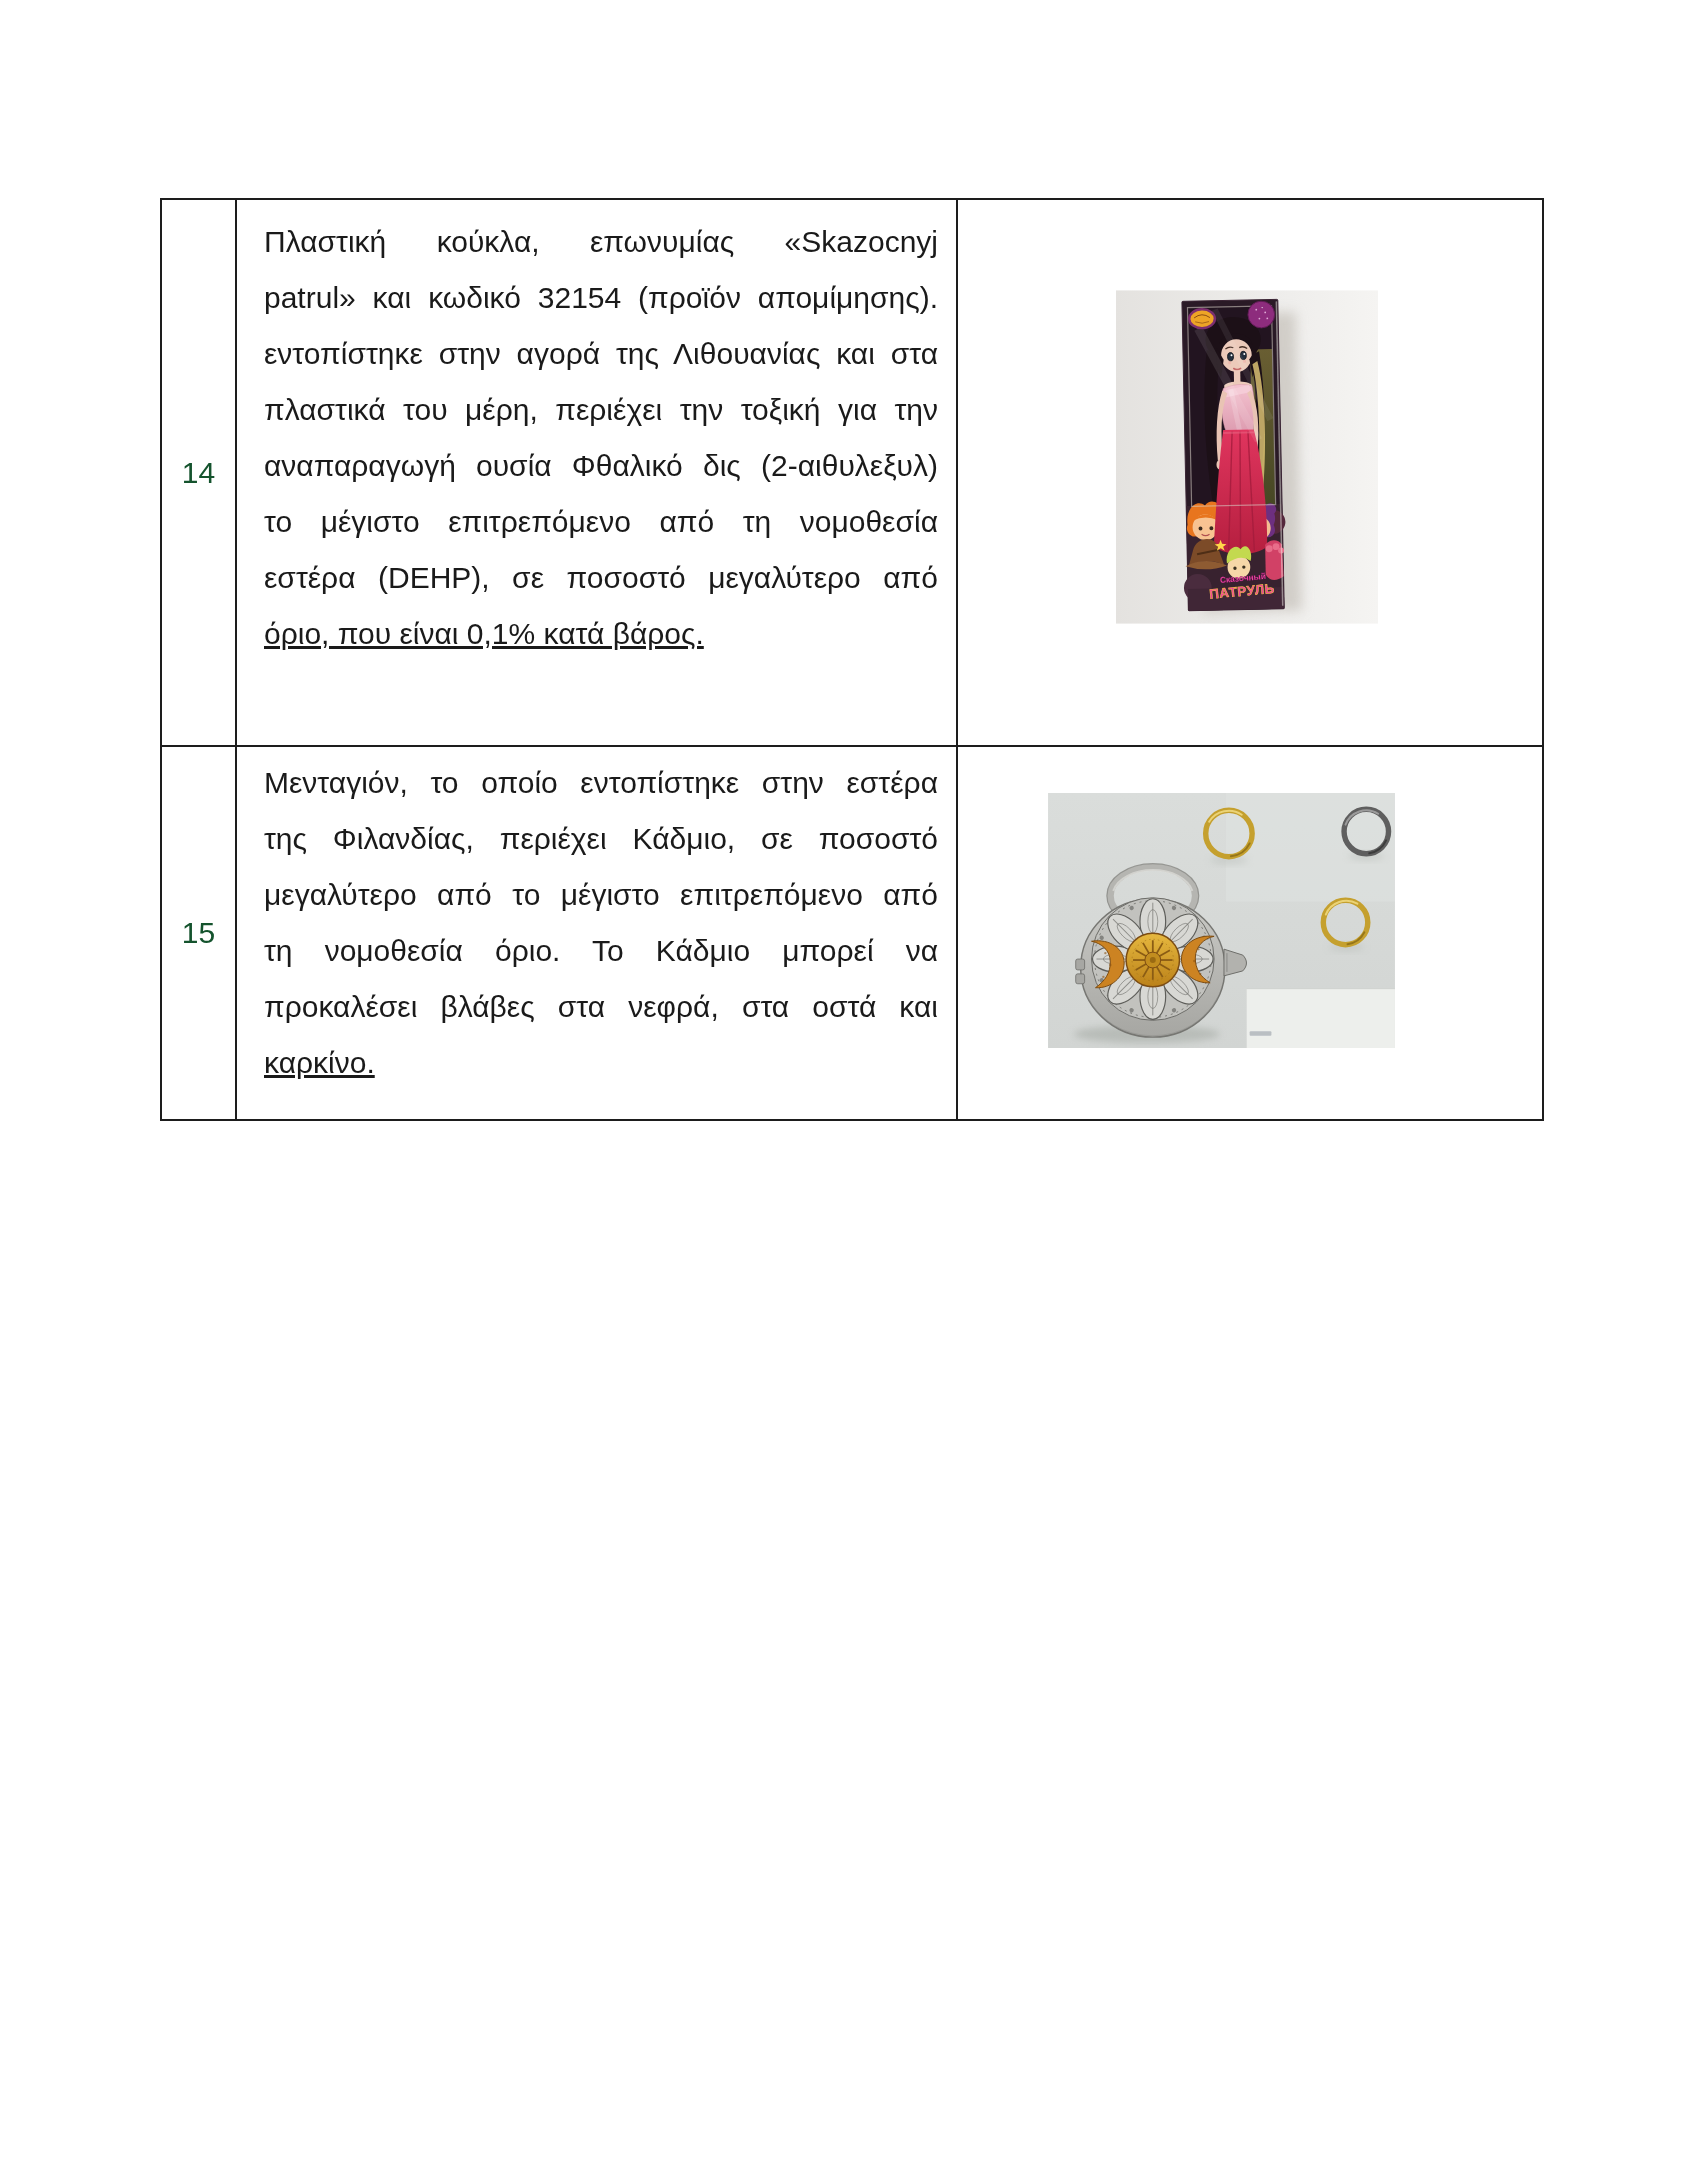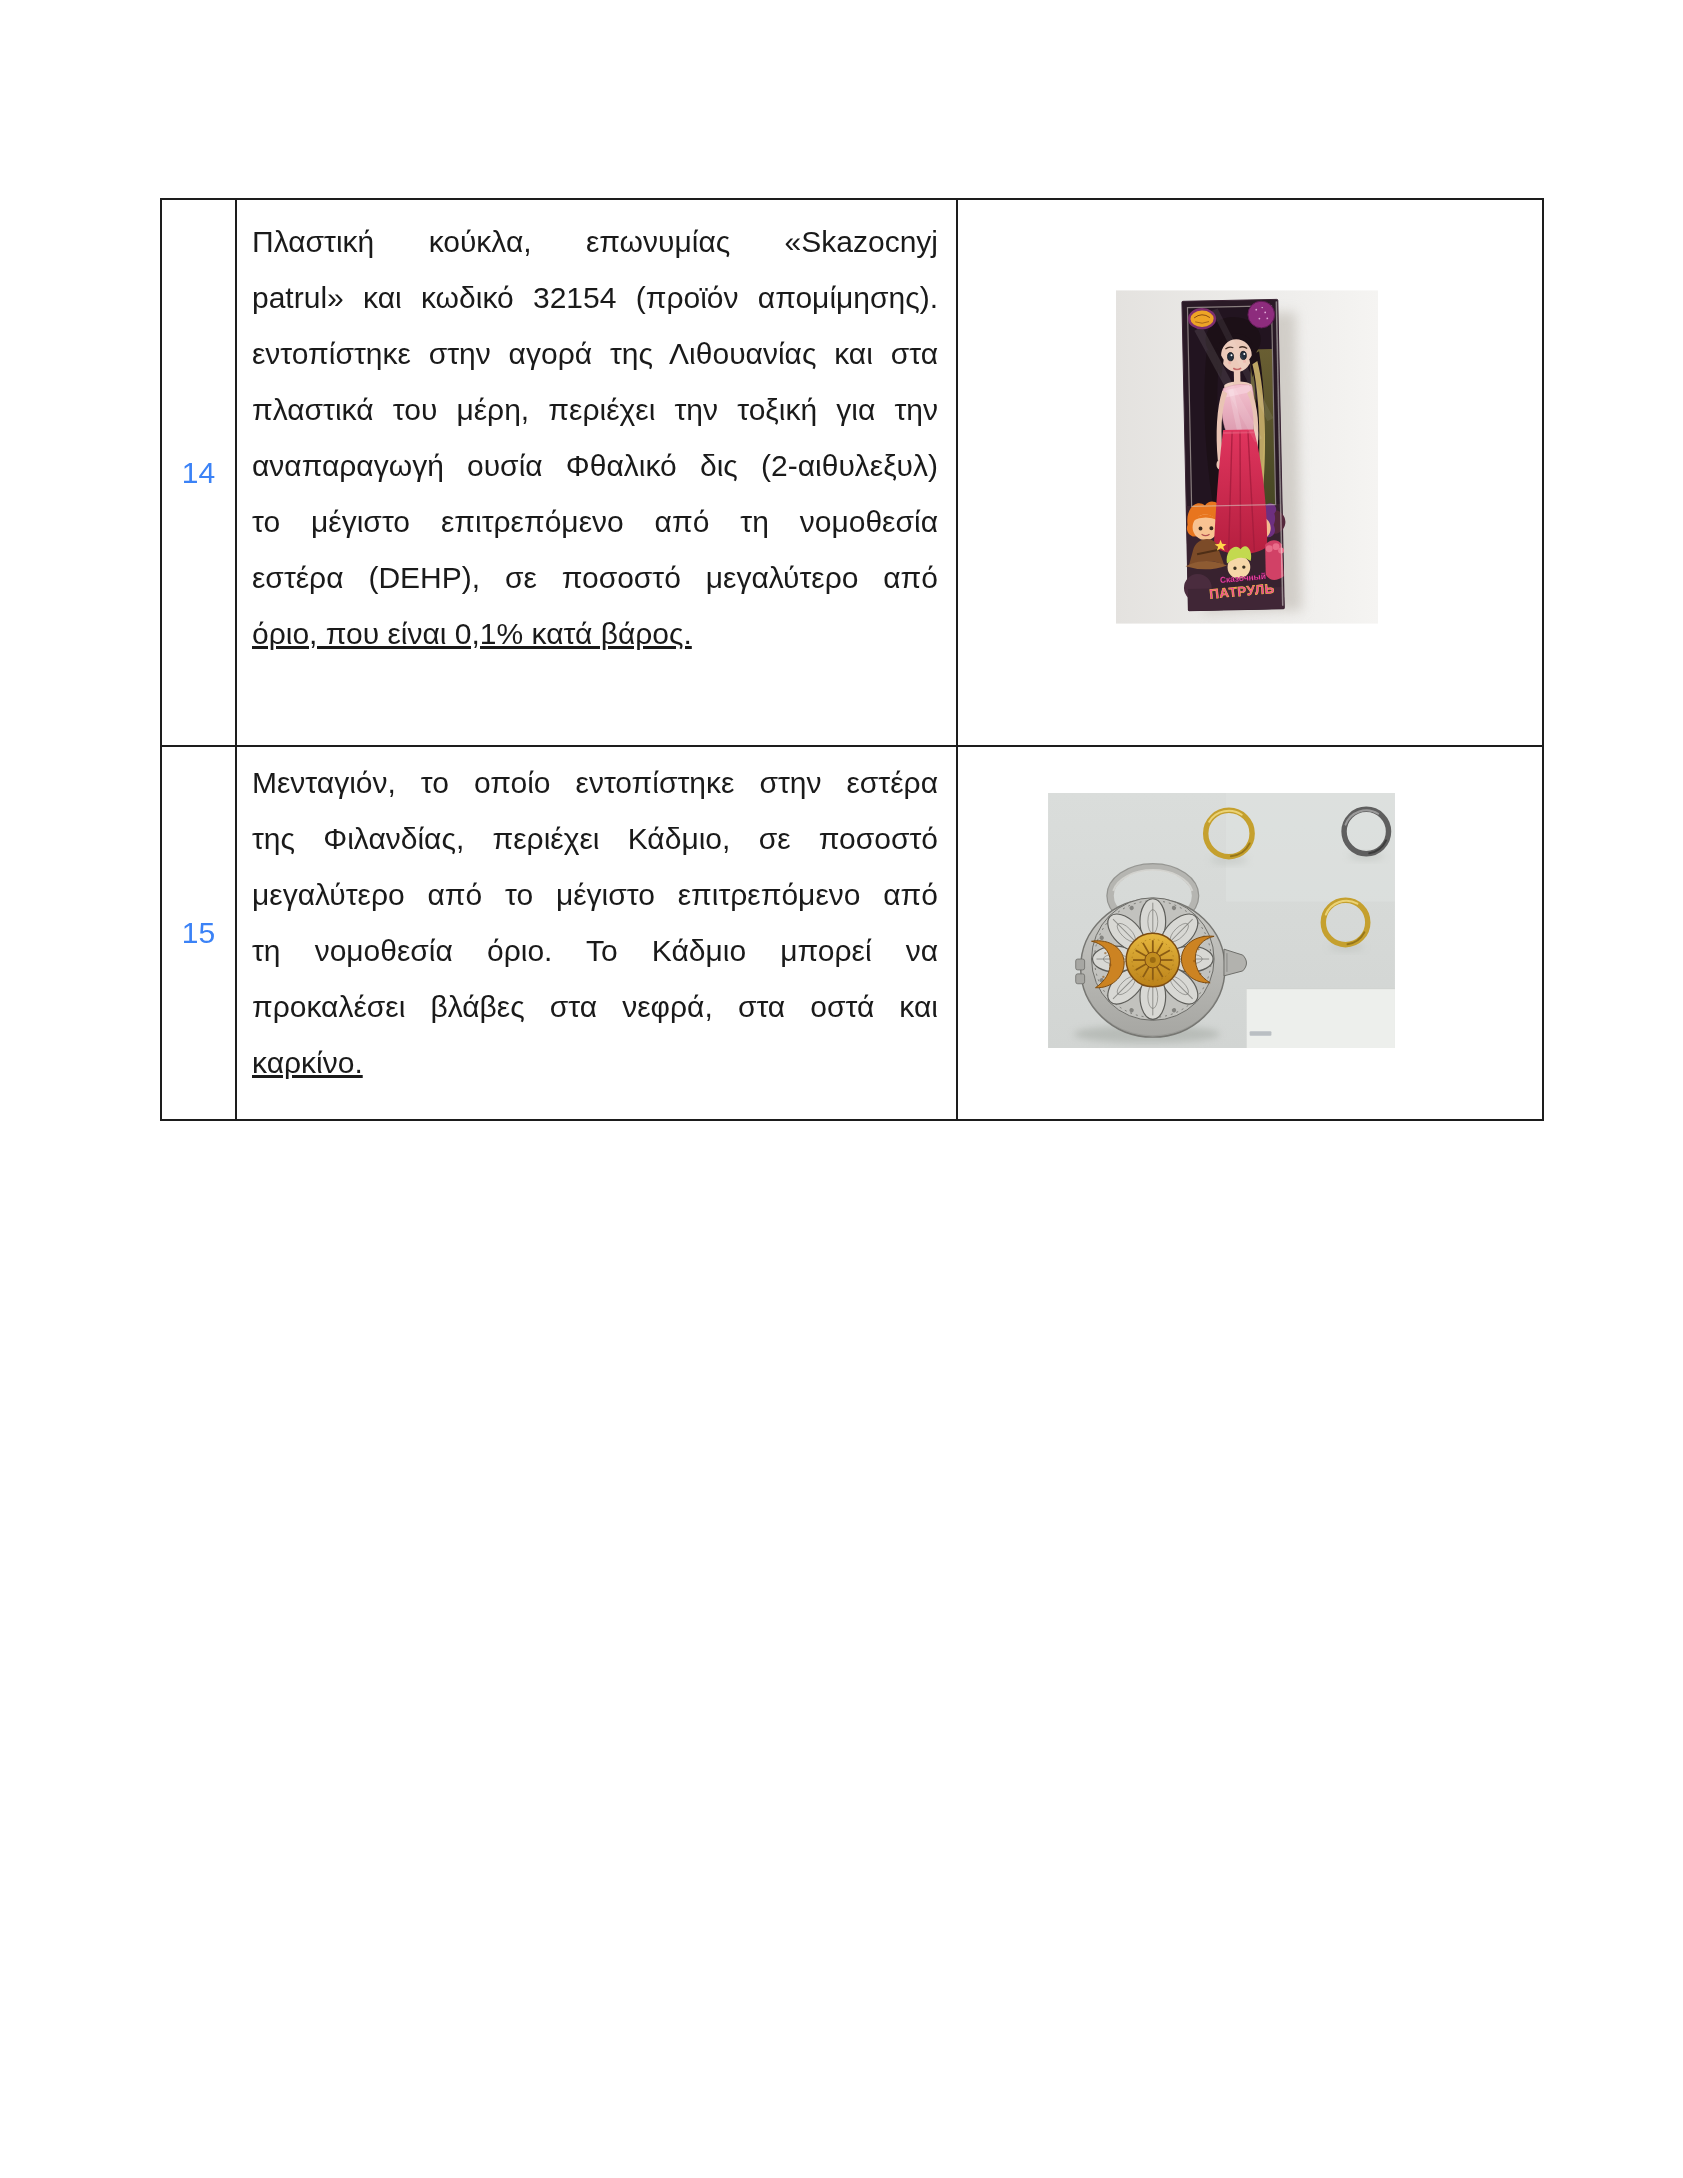--- a/index.html
+++ b/index.html
@@ -10,23 +10,23 @@
   }
   .page{position:relative;width:1683px;height:2178px;background:#ffffff;overflow:hidden;}
   .doc-table{position:absolute;left:160px;top:198px;border:2px solid #1d1d1d;}
   .trow{display:grid;grid-template-columns:75px 721px 584px;}
   .trow.first{height:545px;border-bottom:2px solid #1d1d1d;}
   .trow.second{height:372px;}
   .cell{box-sizing:border-box;height:100%;overflow:hidden;}
   .cell-num{
     border-right:2px solid #1d1d1d;
     display:flex;align-items:center;justify-content:center;
-    font-size:30px;color:#3b82f6;
+    font-size:30px;color:#14532d;
   }
-  .cell-text{border-right:2px solid #1d1d1d;padding:14px 18px 0 15px;}
+  .cell-text{border-right:2px solid #1d1d1d;padding:14px 18px 0 15px;margin-left:12px;}
   .cell-text.pad-s{padding-top:8px;}
   .jline{
     font-size:30px;line-height:56px;color:#1a1a1a;
     text-align:justify;text-align-last:justify;white-space:normal;
   }
   .jline.last{text-align:center;text-align-last:left;text-decoration:underline;}
   .cell-img{display:flex;align-items:center;justify-content:center;}
   .photo-doll{width:262px;height:334px;margin-top:-31px;margin-left:-7px;display:block;}
   .photo-pendant{width:347px;height:255px;margin-top:-26px;margin-left:-58px;display:block;}
 </style>

